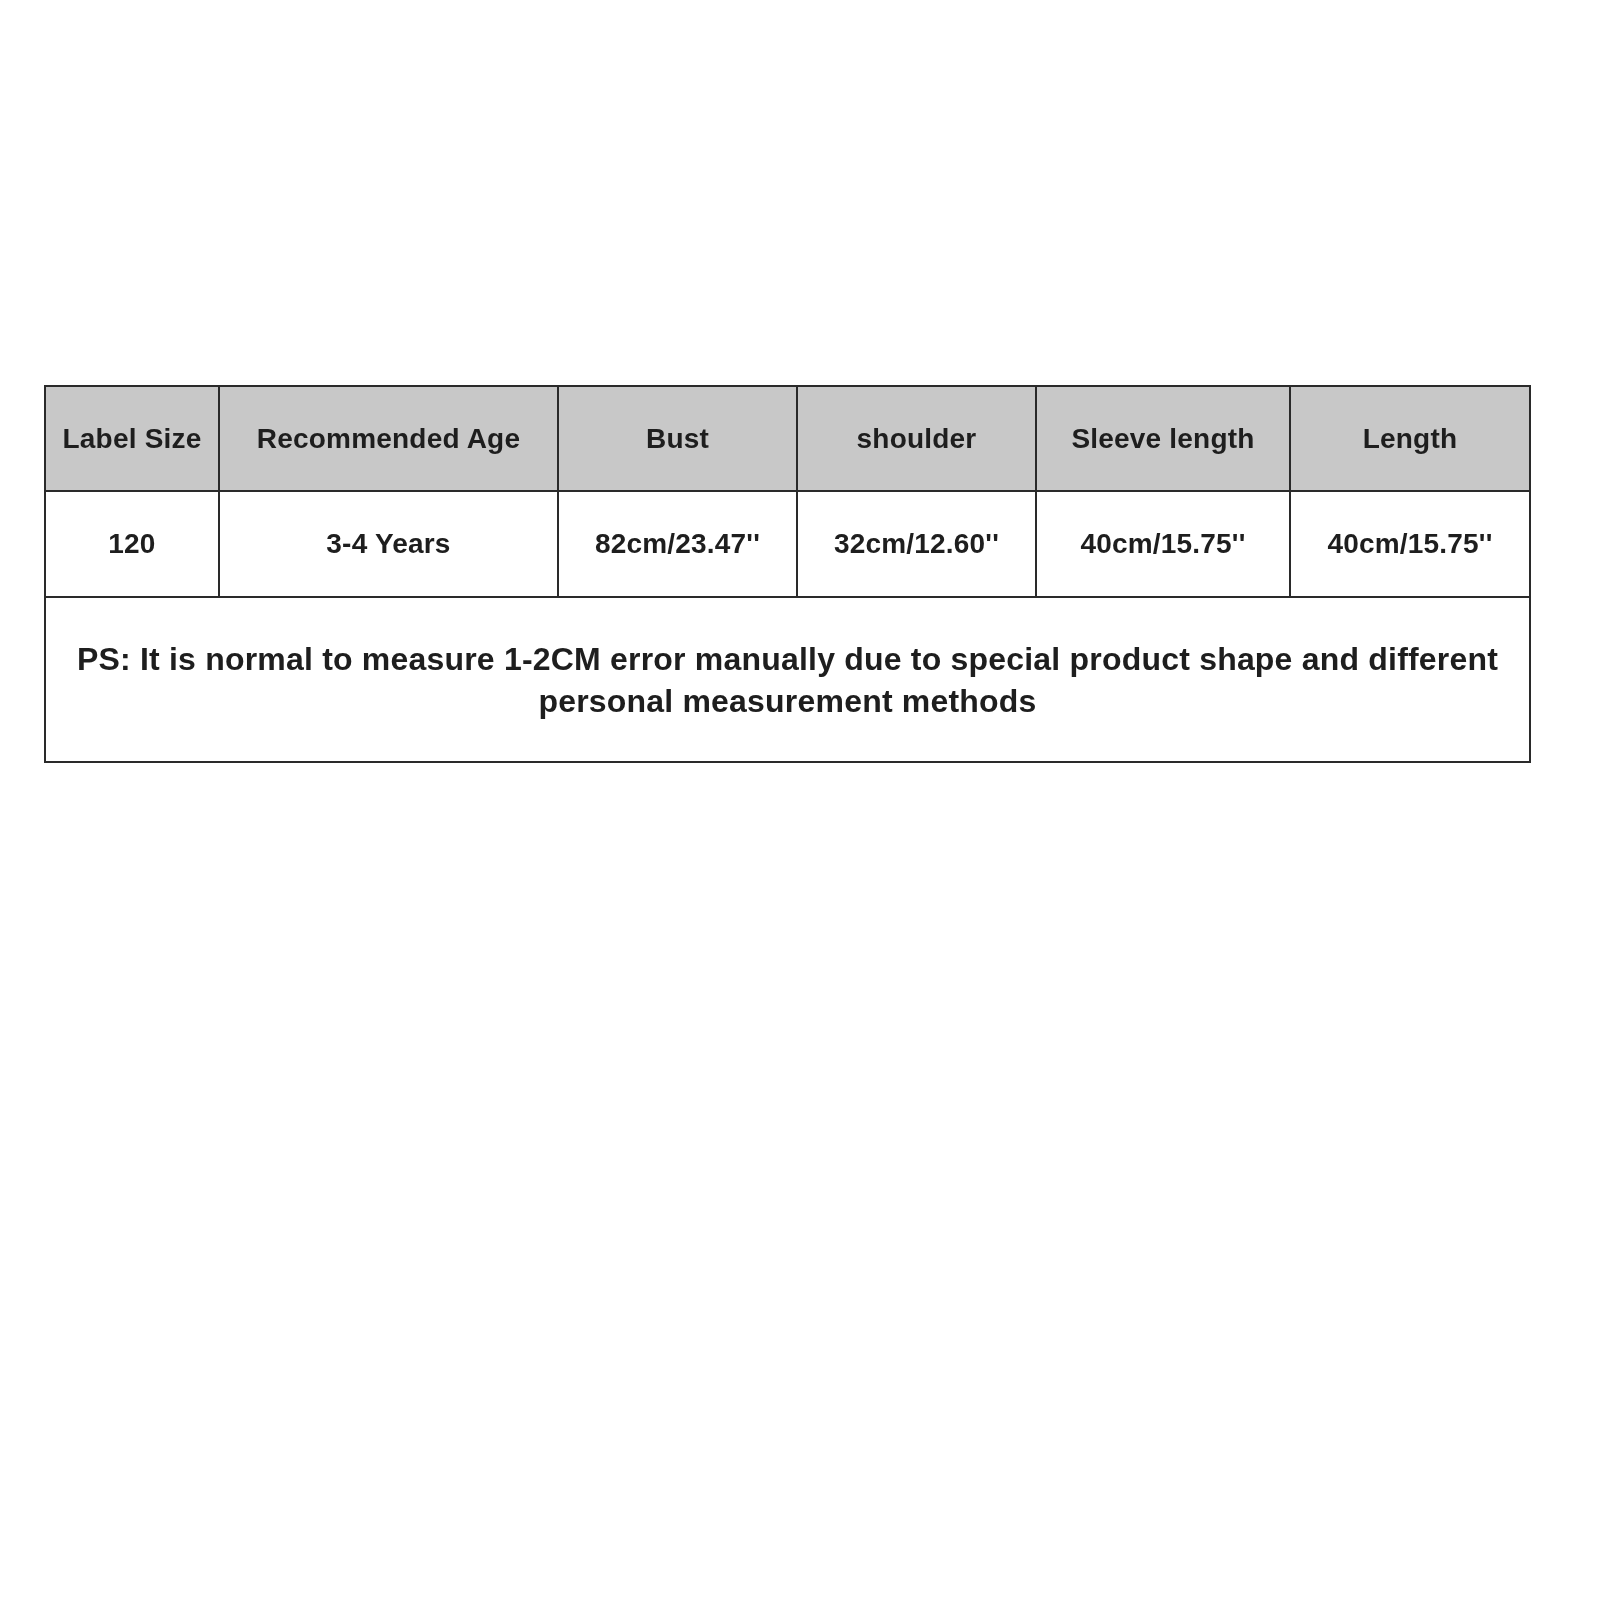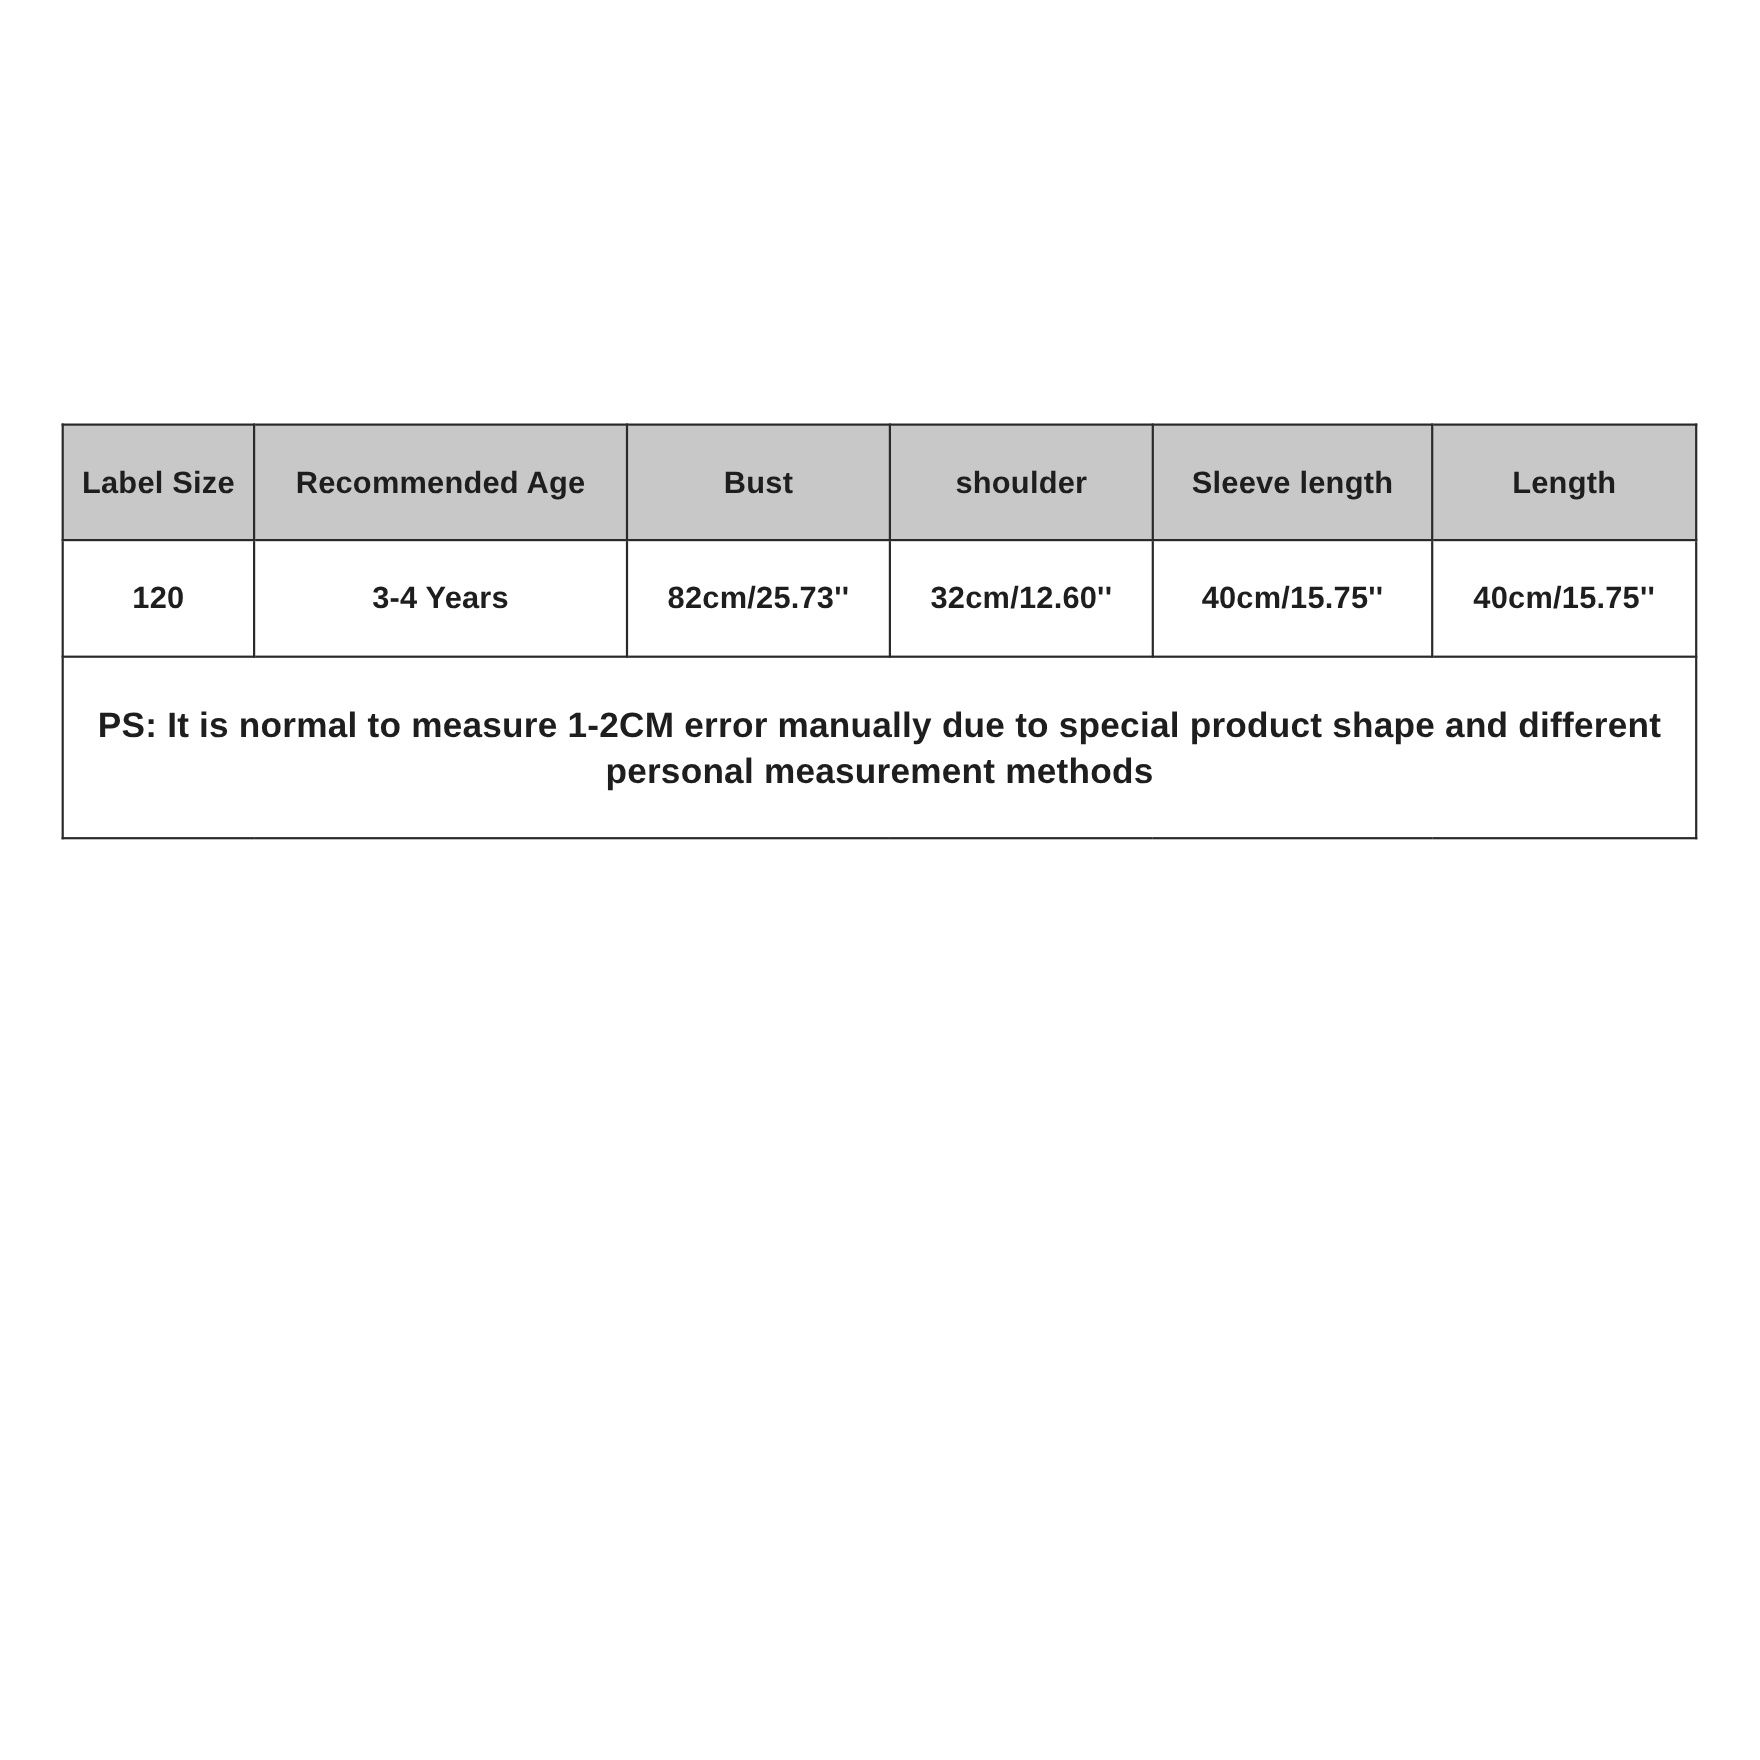--- a/index.html
+++ b/index.html
@@ -9,21 +9,21 @@
     }
     body {
       width: 1600px;
       height: 1600px;
       position: relative;
       overflow: hidden;
       font-family: "Liberation Sans", sans-serif;
     }
     .size-chart {
       position: absolute;
-      left: 56px;
+      left: 44px;
       top: 385px;
       width: 1485px;
       border-collapse: collapse;
       table-layout: fixed;
       color: #1e1e1e;
     }
     .size-chart col.c1 { width: 174px; }
     .size-chart col.c2 { width: 339px; }
     .size-chart col.c3 { width: 239px; }
     .size-chart col.c4 { width: 239px; }
@@ -73,21 +73,21 @@
       <th>Bust</th>
       <th>shoulder</th>
       <th>Sleeve length</th>
       <th>Length</th>
     </tr>
   </thead>
   <tbody>
     <tr class="data-row">
       <td>120</td>
       <td>3-4 Years</td>
-      <td>82cm/25.73''</td>
+      <td>82cm/23.47''</td>
       <td>32cm/12.60''</td>
       <td>40cm/15.75''</td>
       <td>40cm/15.75''</td>
     </tr>
     <tr class="note-row">
       <td colspan="6">PS: It is normal to measure 1-2CM error manually due to special product shape and different personal measurement methods</td>
     </tr>
   </tbody>
 </table>
 

